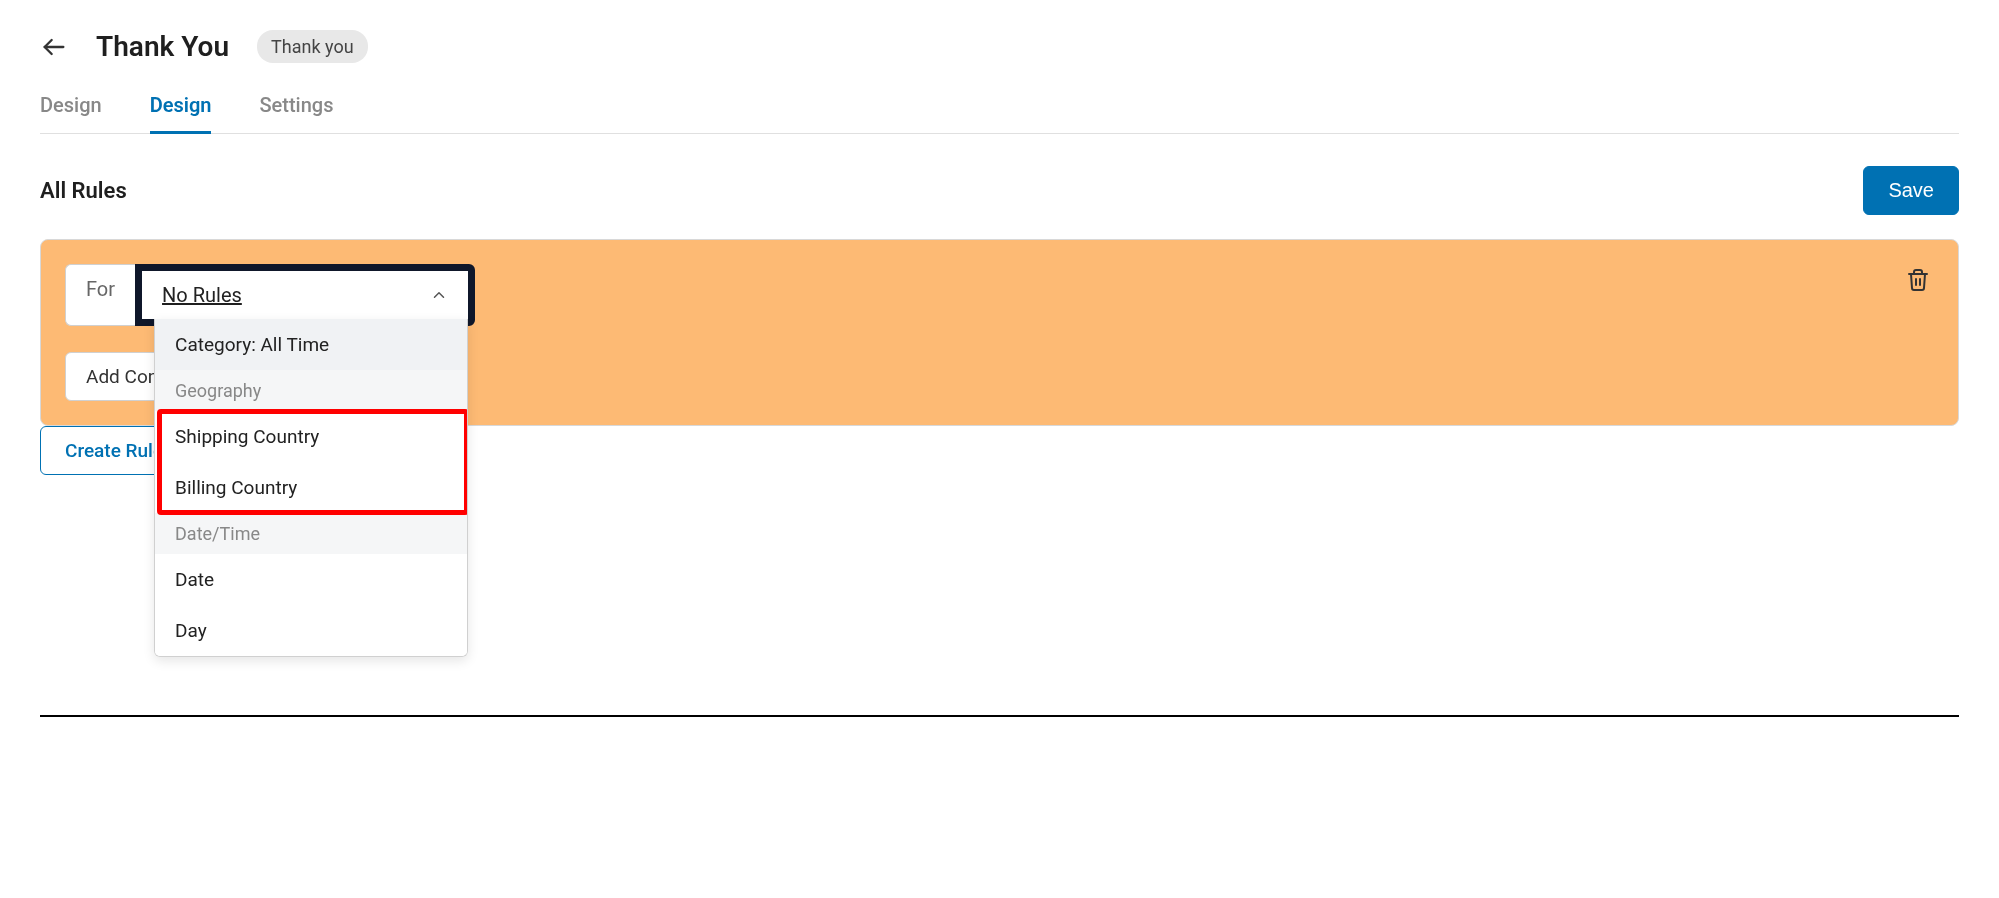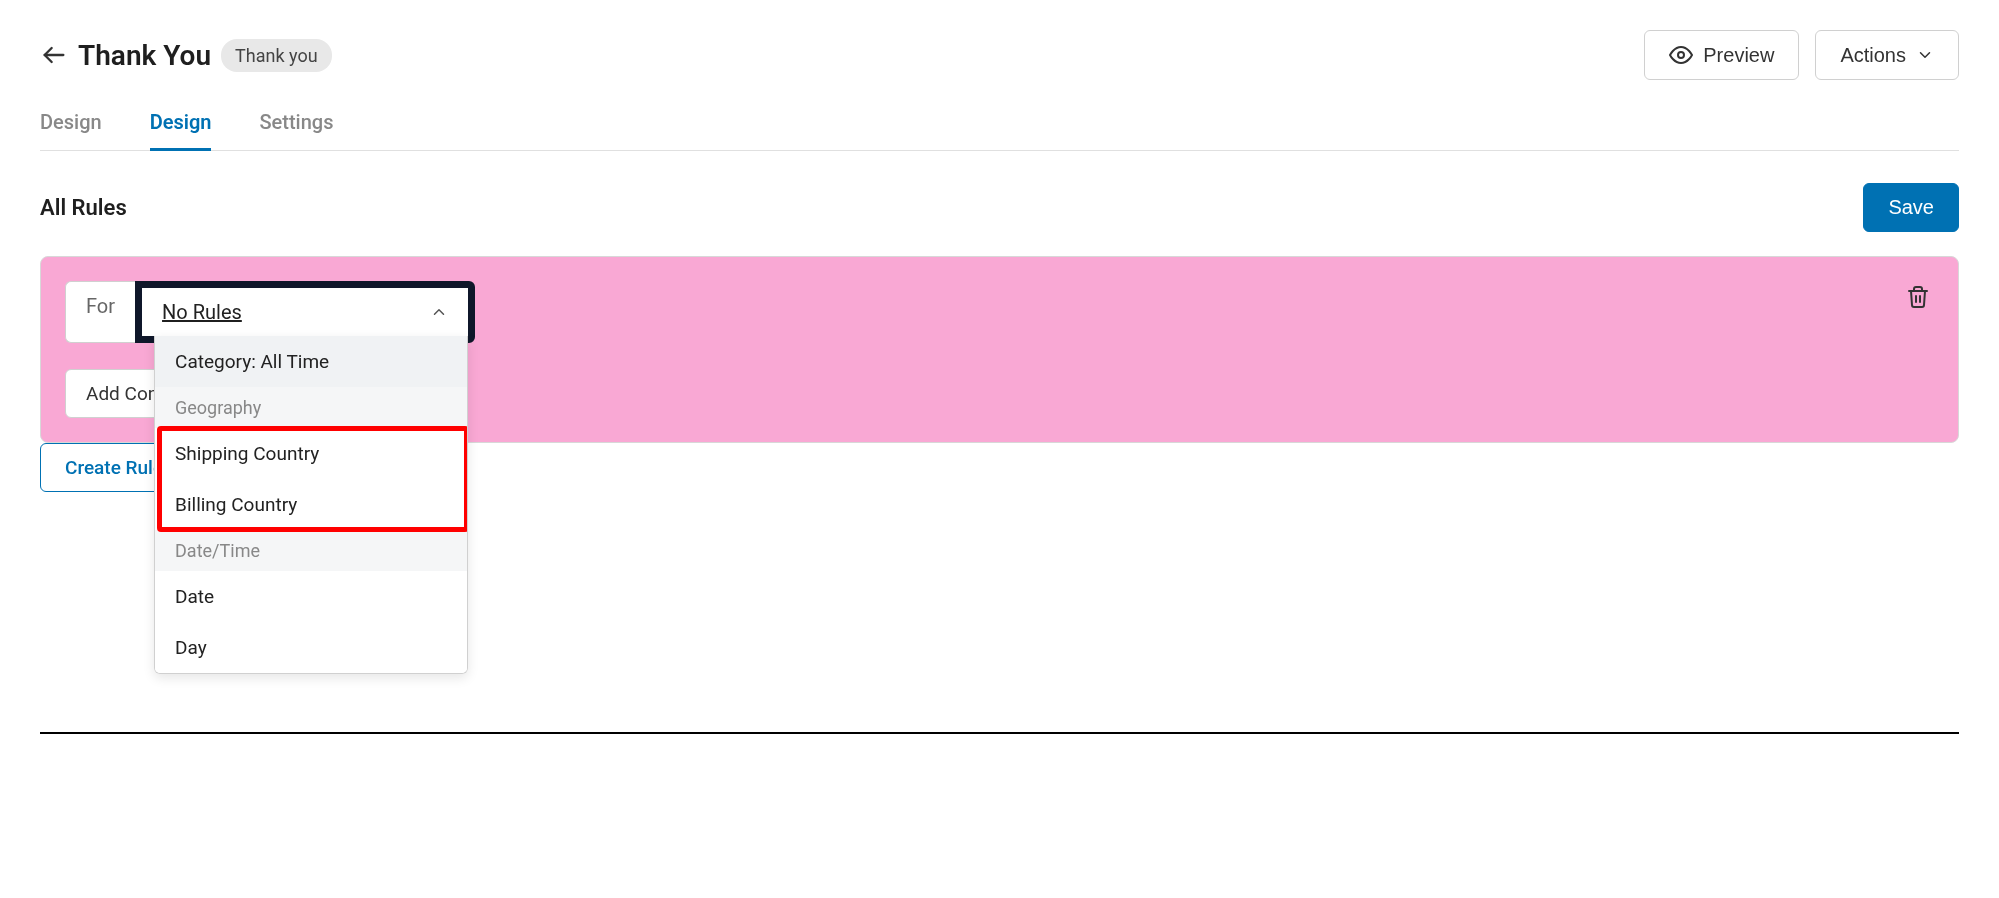--- a/index.html
+++ b/index.html
@@ -15,21 +15,21 @@
     }
     .header-row {
       display: flex;
       align-items: center;
       justify-content: space-between;
       margin-bottom: 30px;
     }
     .header-left {
       display: flex;
       align-items: center;
-      gap: 10px;
+      gap: 28px;
     }
     .back-arrow {
       cursor: pointer;
       display: flex;
       align-items: center;
       justify-content: center;
     }
     .page-title {
       font-size: 28px;
       font-weight: 600;
@@ -99,21 +99,21 @@
       margin-bottom: 24px;
     }
     .section-title {
       font-size: 22px;
       font-weight: 600;
       color: #1f1f1f;
     }
     .rule-card {
       border: 1px solid #d8d8d8;
       border-radius: 8px;
-      background: #f9a8d4;
+      background: #fdba74;
       padding: 24px;
       position: relative;
     }
     .rule-top-row {
       display: flex;
       justify-content: space-between;
       align-items: flex-start;
     }
     .for-group {
       display: flex;
@@ -232,35 +232,20 @@
 <div class="header-row">
   <div class="header-left">
     <div class="back-arrow">
       <svg width="28" height="28" viewBox="0 0 24 24" fill="none" stroke="#333" stroke-width="2" stroke-linecap="round" stroke-linejoin="round">
           <line x1="20" y1="12" x2="4" y2="12"></line>
           <polyline points="10 18 4 12 10 6"></polyline>
         </svg>
     </div>
     <h1 class="page-title">Thank You</h1>
     <span class="page-badge">Thank you</span>
-  </div>
-  <div class="header-right">
-    <button class="btn">
-      <svg width="24" height="24" viewBox="0 0 24 24" fill="none" stroke="#333" stroke-width="2" stroke-linecap="round" stroke-linejoin="round">
-          <path d="M1 12s4-8 11-8 11 8 11 8-4 8-11 8-11-8-11-8z"></path>
-          <circle cx="12" cy="12" r="3"></circle>
-        </svg>
-      <span>Preview</span>
-    </button>
-    <button class="btn">
-      <span>Actions</span>
-      <svg width="18" height="18" viewBox="0 0 24 24" fill="none" stroke="#333" stroke-width="2" stroke-linecap="round" stroke-linejoin="round">
-          <polyline points="6 9 12 15 18 9"></polyline>
-        </svg>
-    </button>
   </div>
 </div>
 
 <div class="tabs">
   <div class="tab">Design</div>
   <div class="tab active">Design</div>
   <div class="tab">Settings</div>
 </div>
 
 <div class="section-header">

